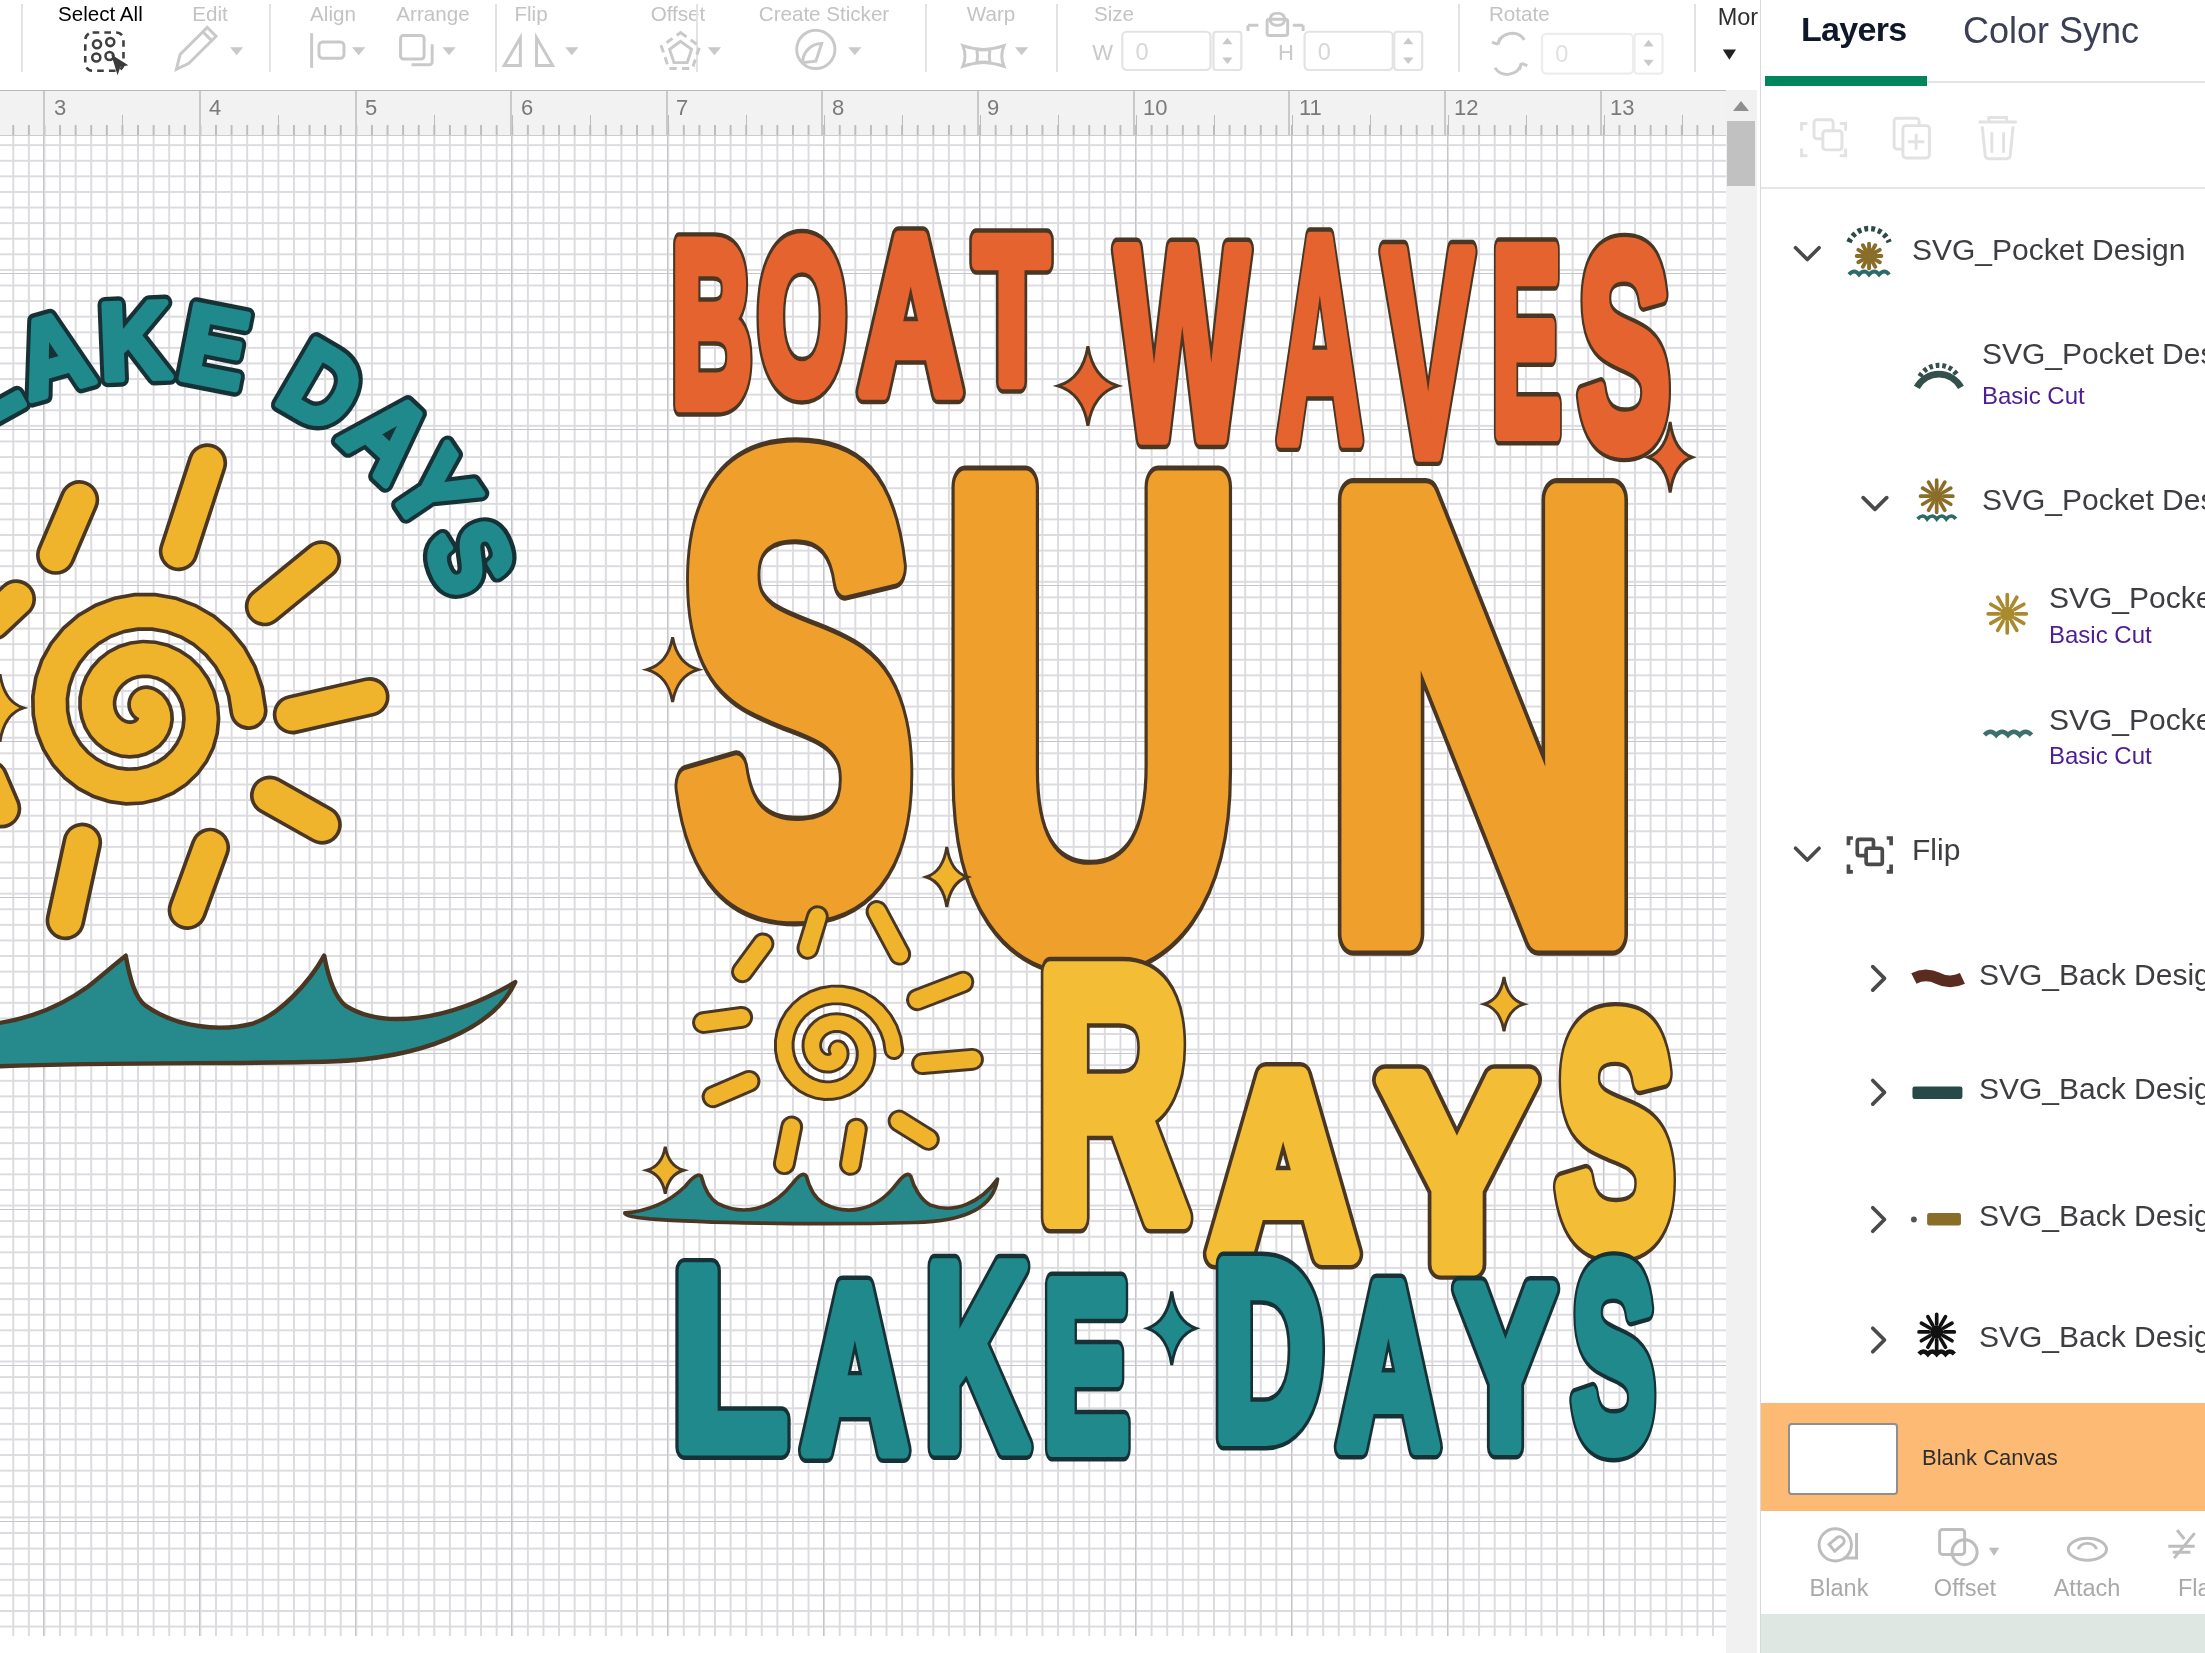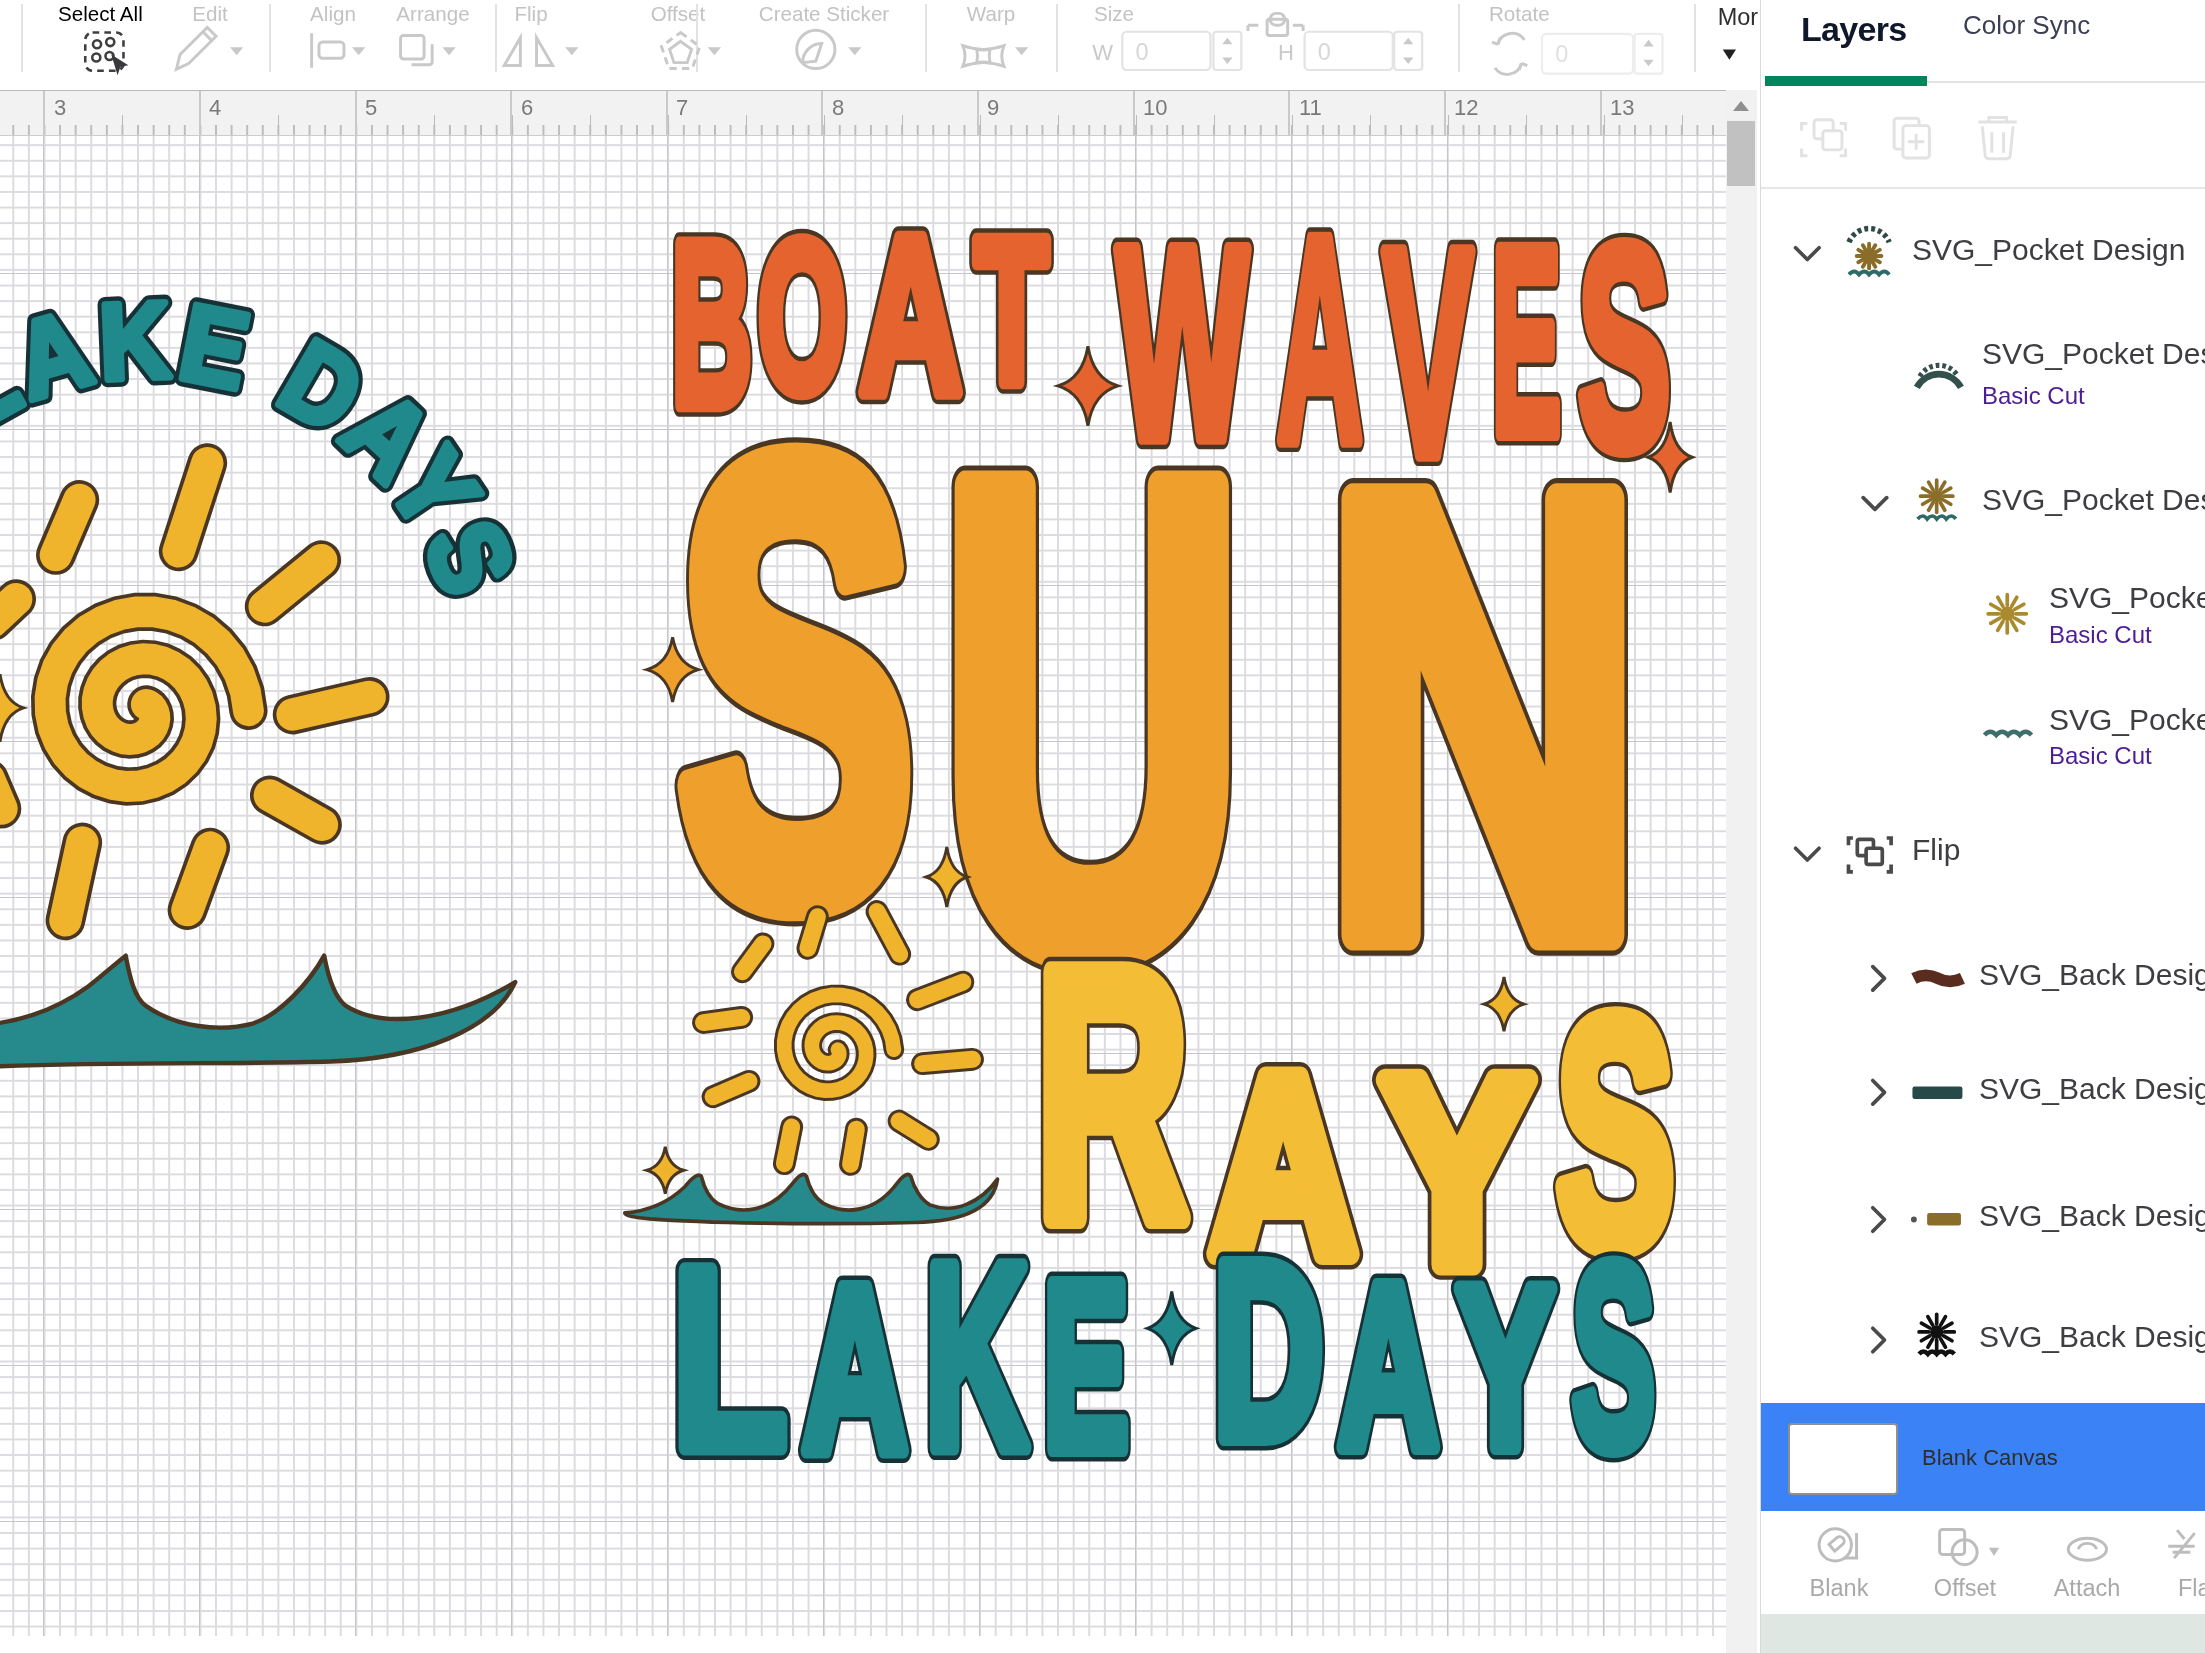--- a/index.html
+++ b/index.html
@@ -32,21 +32,21 @@
 #uparr{left:1733px;top:101px;width:0;height:0;border-left:8px solid transparent;border-right:8px solid transparent;border-bottom:10.3px solid #8f8f8f}
 #pborder{left:1760px;top:0;width:1.5px;height:1654px;background:#d9d9d9}
 
 #panel{left:1761px;top:0;width:444px;height:1654px;background:#fff;overflow:hidden}
 .ptab{position:absolute;top:10.3px;font-size:34px}
 #tabunder{position:absolute;left:4.4px;top:76px;width:162px;height:9.6px;background:#00855c}
 #tabline{position:absolute;left:166px;top:81px;right:0;height:1.5px;background:#e3e3e3}
 #pdivider{position:absolute;left:0;top:187px;right:0;height:1.5px;background:#e6e6e6}
 .rowtxt{position:absolute;font-size:30px;color:#3e3e42;white-space:nowrap}
 .rowsub{position:absolute;font-size:24px;color:#4c1d95;white-space:nowrap}
-#blankstrip{position:absolute;left:0;top:1403px;width:444px;height:108px;background:#3b82f6}
+#blankstrip{position:absolute;left:0;top:1403px;width:444px;height:108px;background:#fdba74}
 #blankthumb{position:absolute;left:26.5px;top:20px;width:110px;height:72px;background:#fff;border:2.2px solid #8f8f8f;border-radius:3.7px}
 #blanklabel{position:absolute;left:161px;top:42px;font-size:22px;color:#2e2e2e}
 .btnlabel{position:absolute;top:1575px;font-size:23.5px;color:#a9a9a9}
 #bottombar{position:absolute;left:0;top:1614px;width:444px;height:40px;background:#dfe7e3}
 </style></head>
 <body>
 <div id="page">
 <div id="toolbar" class="abs">
       <div class="tl dark" style="left:58px">Select All</div>
       <div class="tl" style="left:210px;transform:translateX(-50%)">Edit</div>
@@ -286,21 +286,21 @@
 <path d="M 1288 1152 Q 1293.04 1185.62 1316 1193 Q 1293.04 1200.38 1288 1234 Q 1282.96 1200.38 1260 1193 Q 1282.96 1185.62 1288 1152 Z" fill="#f0b42c" stroke="#4a3723" stroke-width="4"></path>
 <path d="M 905 1560 Q 909.5 1586.24 930 1592 Q 909.5 1597.76 905 1624 Q 900.5 1597.76 880 1592 Q 900.5 1586.24 905 1560 Z" fill="#f0b42c" stroke="#4a3723" stroke-width="4"></path>
 <path d="M 1594 1757 Q 1599.94 1798.0 1627 1807 Q 1599.94 1816.0 1594 1857 Q 1588.06 1816.0 1561 1807 Q 1588.06 1798.0 1594 1757 Z" fill="#1f898b" stroke="#173237" stroke-width="4"></path>
     </svg>
 <div id="vscroll" class="abs"></div>
 <div id="vthumb" class="abs"></div>
 <div id="uparr" class="abs"></div>
 <div id="pborder" class="abs"></div>
 <div id="panel" class="abs">
       <div class="ptab" style="left:40px;color:#0f172a;font-weight:bold;letter-spacing:-0.7px">Layers</div>
-<div class="ptab" style="left:202px;color:#3b3f54;font-size:26px">Color Sync</div>
+<div class="ptab" style="left:202px;color:#3b3f54;font-size:36px">Color Sync</div>
 <div id="tabunder"></div>
       <div id="tabline"></div>
 <svg class="abs" style="left:0;top:0" width="444" height="191" viewBox="0 0 604 260" fill="none">
 <g stroke="#e2e2e2" stroke-width="4">
  <path d="M 63 168 h -8 v 10 M 63 212 h -8 v -10 M 107 168 h 8 v 10 M 107 212 h 8 v -10"></path>
  <rect x="72" y="163" width="26" height="26" rx="4"></rect>
  <rect x="84" y="178" width="26" height="26" rx="4" fill="#fff"></rect>
  <rect x="181" y="161" width="34" height="42" rx="4"></rect>
  <rect x="193" y="171" width="36" height="44" rx="4" fill="#fff"></rect>
  <path d="M 211 182 v 22 M 200 193 h 22"></path>

